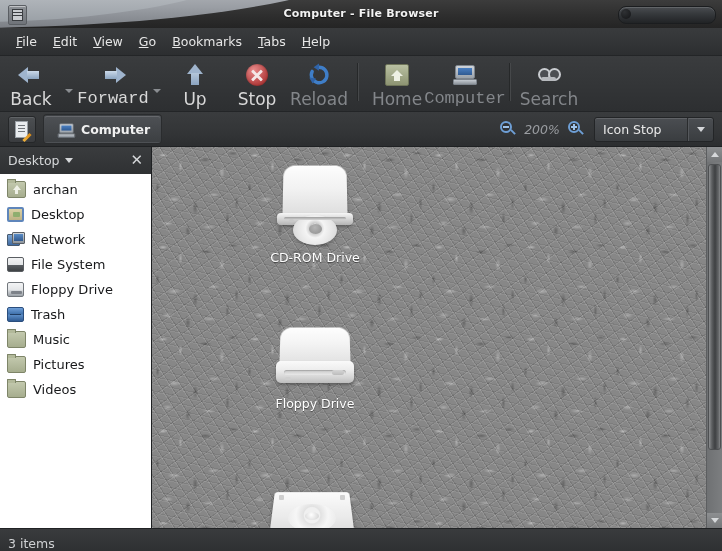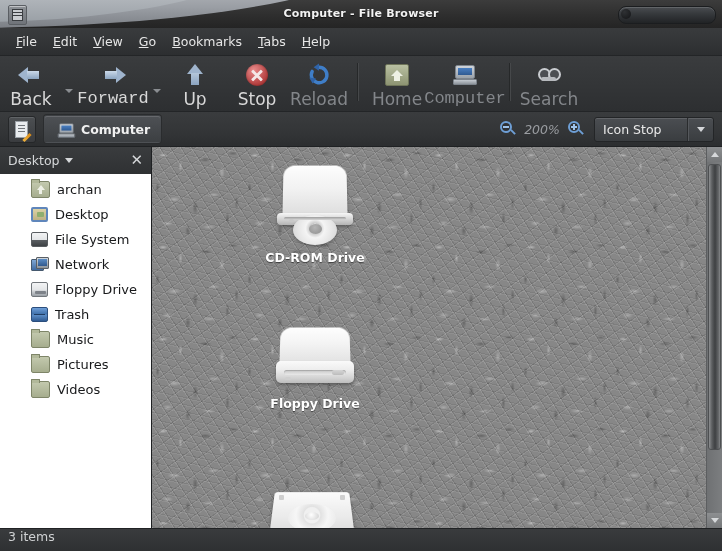--- a/index.html
+++ b/index.html
@@ -206,21 +206,21 @@
     height:27px;background:linear-gradient(to bottom,#3a3c3e,#2f3133);
     display:flex;align-items:center;padding:0 8px;box-sizing:border-box;
   }
   .side-head .ttl{color:#d6d8da;font-size:12.5px;}
   .side-head .car{
     width:0;height:0;border-left:4px solid transparent;border-right:4px solid transparent;
     border-top:5px solid #d6d8da;margin-left:5px;
   }
   .side-head .sp{flex:1;}
   .side-close{color:#d6d8da;font-size:15px;line-height:1;cursor:default;font-weight:400;}
-  .side-list{padding-top:3px;padding-left:24px;}
+  .side-list{padding-top:3px;}
   .side-row{height:25px;display:flex;align-items:center;padding-left:7px;box-sizing:border-box;cursor:default;}
   .side-row .lbl{font-size:13px;color:#17181a;margin-left:7px;}
 
   .sico{width:17px;height:15px;position:relative;flex:0 0 17px;}
   .sico.folder{
     background:linear-gradient(to bottom,#c3c9ae,#a6ad8e);
     border:1px solid #7e8568;border-radius:1px 2px 2px 2px;
   }
   .sico.folder:before{content:"";position:absolute;left:-1px;top:-3px;width:7px;height:3px;
     background:#b2b99a;border:1px solid #7e8568;border-bottom:0;border-radius:1px 1px 0 0;}
@@ -252,21 +252,20 @@
   .sico.trash{
     background:linear-gradient(to bottom,#6f9fd8 0%,#3e6fa9 48%,#5e8fc9 52%,#2f5a92 100%);
     border:1px solid #2b4e7d;border-radius:2px;box-sizing:border-box;
   }
   .sico.trash i{position:absolute;left:2px;top:6px;right:2px;height:1px;background:#1f3c62;}
 
   
   .view{
     position:absolute;left:152px;top:0;width:570px;height:381px;overflow:hidden;
     background-color:#858585;
-    font-weight:bold;
   }
   .view .wall{
     position:absolute;left:0;top:0;right:0;bottom:0;
     background-color:#878787;
     background-image:
       radial-gradient(ellipse 7px 3px at 12% 9%, rgba(255,255,255,.38), rgba(255,255,255,0) 70%),
       radial-gradient(ellipse 3px 8px at 31% 21%, rgba(255,255,255,.30), rgba(255,255,255,0) 70%),
       radial-gradient(ellipse 9px 3px at 58% 14%, rgba(0,0,0,.26), rgba(0,0,0,0) 70%),
       radial-gradient(ellipse 4px 9px at 76% 28%, rgba(255,255,255,.28), rgba(255,255,255,0) 70%),
       radial-gradient(ellipse 8px 3px at 88% 7%, rgba(0,0,0,.22), rgba(0,0,0,0) 70%),
@@ -388,21 +387,21 @@
     position:absolute;left:1px;top:17px;width:13px;height:286px;border-radius:3px;
     background:linear-gradient(to right,#8e9092 0%,#5d5f61 26%,#3e4042 55%,#6a6c6e 90%,#8a8c8e 100%);
     border:1px solid #4e5052;box-sizing:border-box;
   }
 
   
   .statusbar{
     position:absolute;left:0;top:528px;width:722px;height:23px;
     background:linear-gradient(to bottom,#393b3d,#2e3032);
     border-top:1px solid #202224;
-    display:flex;align-items:flex-start;padding-left:8px;box-sizing:border-box;
+    display:flex;align-items:flex-end;padding-left:8px;box-sizing:border-box;
   }
   .statusbar .txt{color:#cfd1d3;font-size:12.5px;}
 </style>
 </head>
 <body>
 
 <div id="app">
 
   <div class="titlebar">
     <div class="tb-swoosh"></div>
@@ -573,31 +572,31 @@
             </span>
           <span class="lbl">archan</span>
         </div>
         <div class="side-row">
           <span class="sico desktop">
               <i></i>
             </span>
           <span class="lbl">Desktop</span>
         </div>
         <div class="side-row">
-          <span class="sico filesystem"></span>
-          <span class="lbl">File System</span>
-        </div>
-        <div class="side-row">
           <span class="sico network">
               <span class="m1"></span>
               <span class="m2">
                 <i></i>
               </span>
             </span>
           <span class="lbl">Network</span>
+        </div>
+        <div class="side-row">
+          <span class="sico filesystem"></span>
+          <span class="lbl">File System</span>
         </div>
         <div class="side-row">
           <span class="sico floppy">
               <i></i>
             </span>
           <span class="lbl">Floppy Drive</span>
         </div>
         <div class="side-row">
           <span class="sico trash">
               <i></i>

